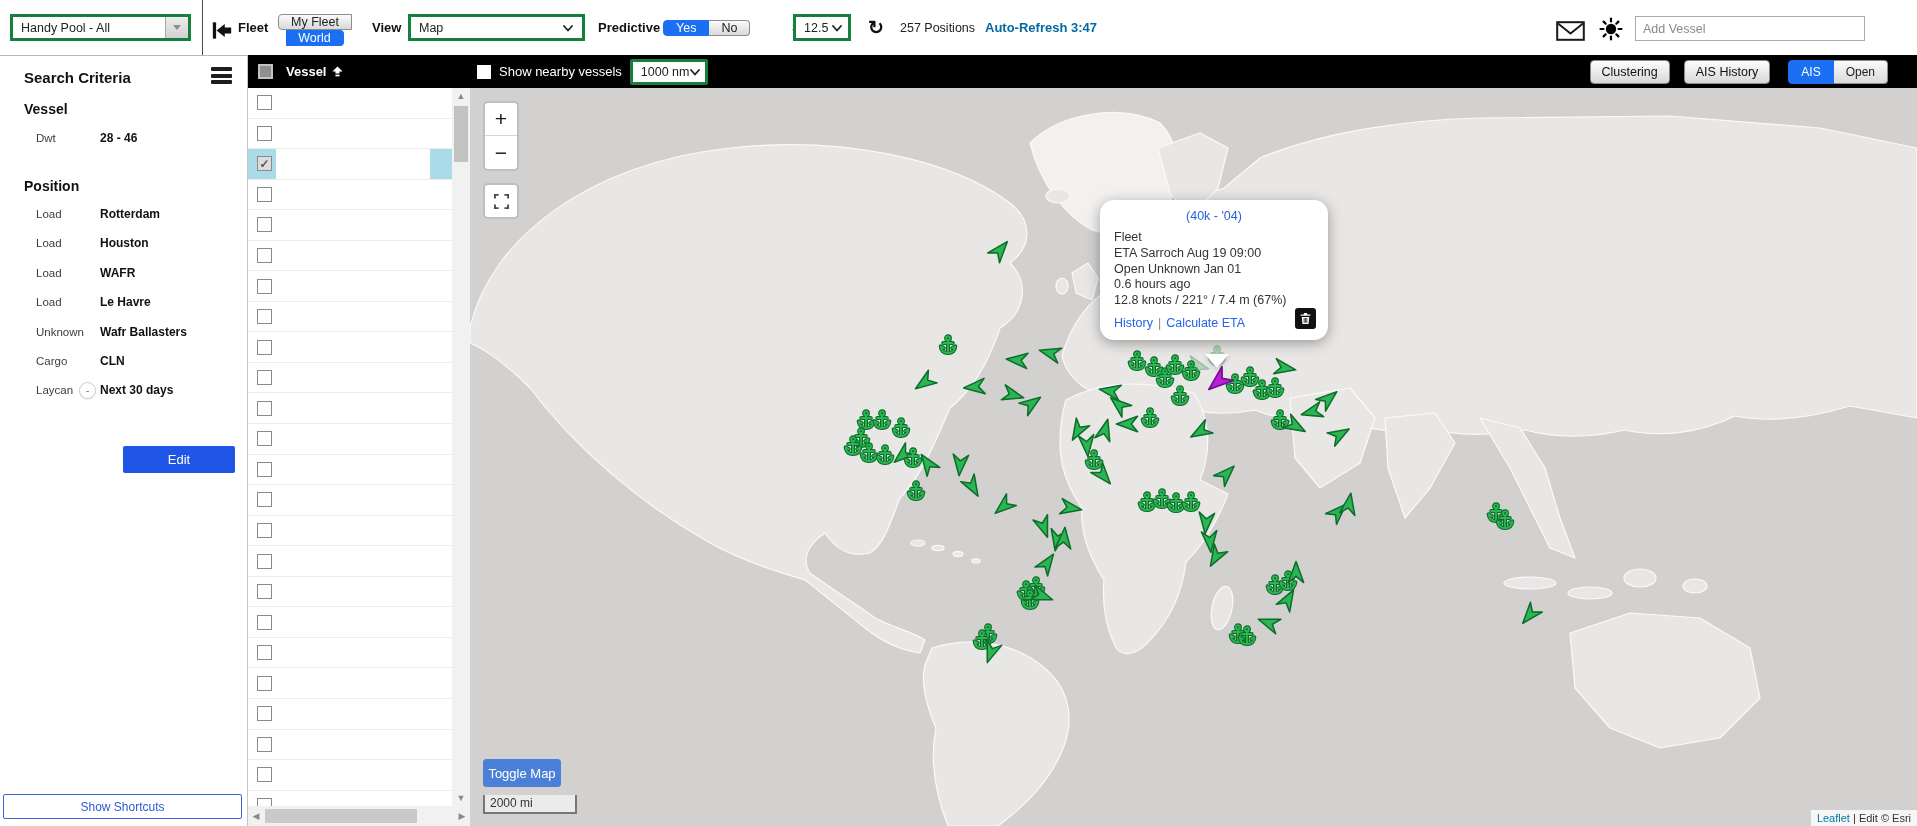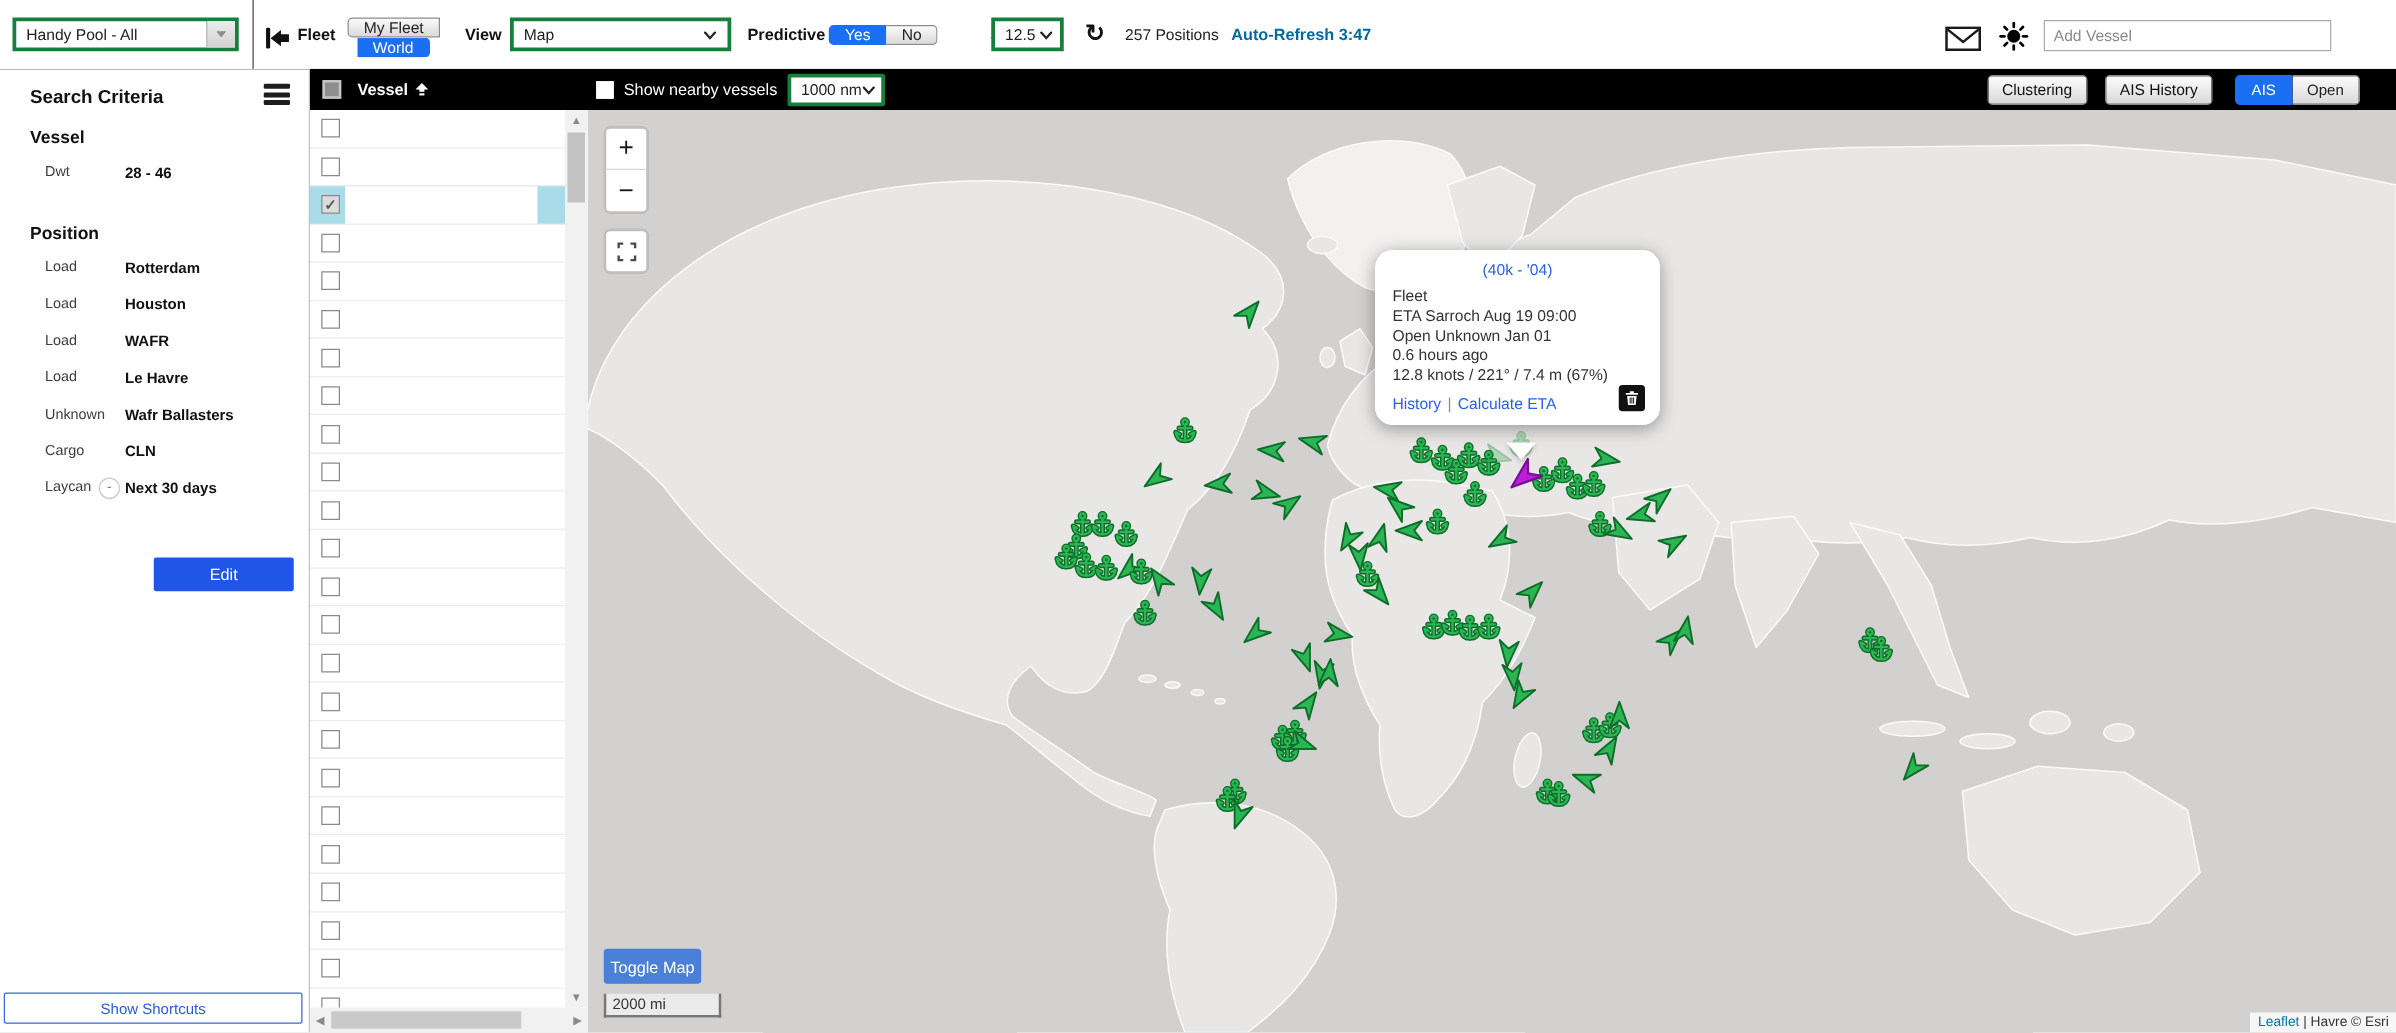--- a/index.html
+++ b/index.html
@@ -1128,15 +1128,15 @@
         <path fill="#fff" d="M9 2 h6 v2.5 h6 v2.5 H3 V4.5 h6 Z M5 9 h14 l-1.4 13 H6.4 Z"></path>
         <path stroke="#111" stroke-width="1.4" d="M9.5 11 v9 M12 11 v9 M14.5 11 v9"></path>
         </svg>
     </div>
   </div>
   <div class="popup-tail" style="left:735px;"></div>
 
   <button class="toggle-map">Toggle Map</button>
   <div class="scale-ctl">2000 mi</div>
   <div class="attrib">
-    <span class="lf-link">Leaflet</span><span> | Havre © Esri</span>
+    <span class="lf-link">Leaflet</span><span> | Edit © Esri</span>
   </div>
 </div>
 
 </body></html>

